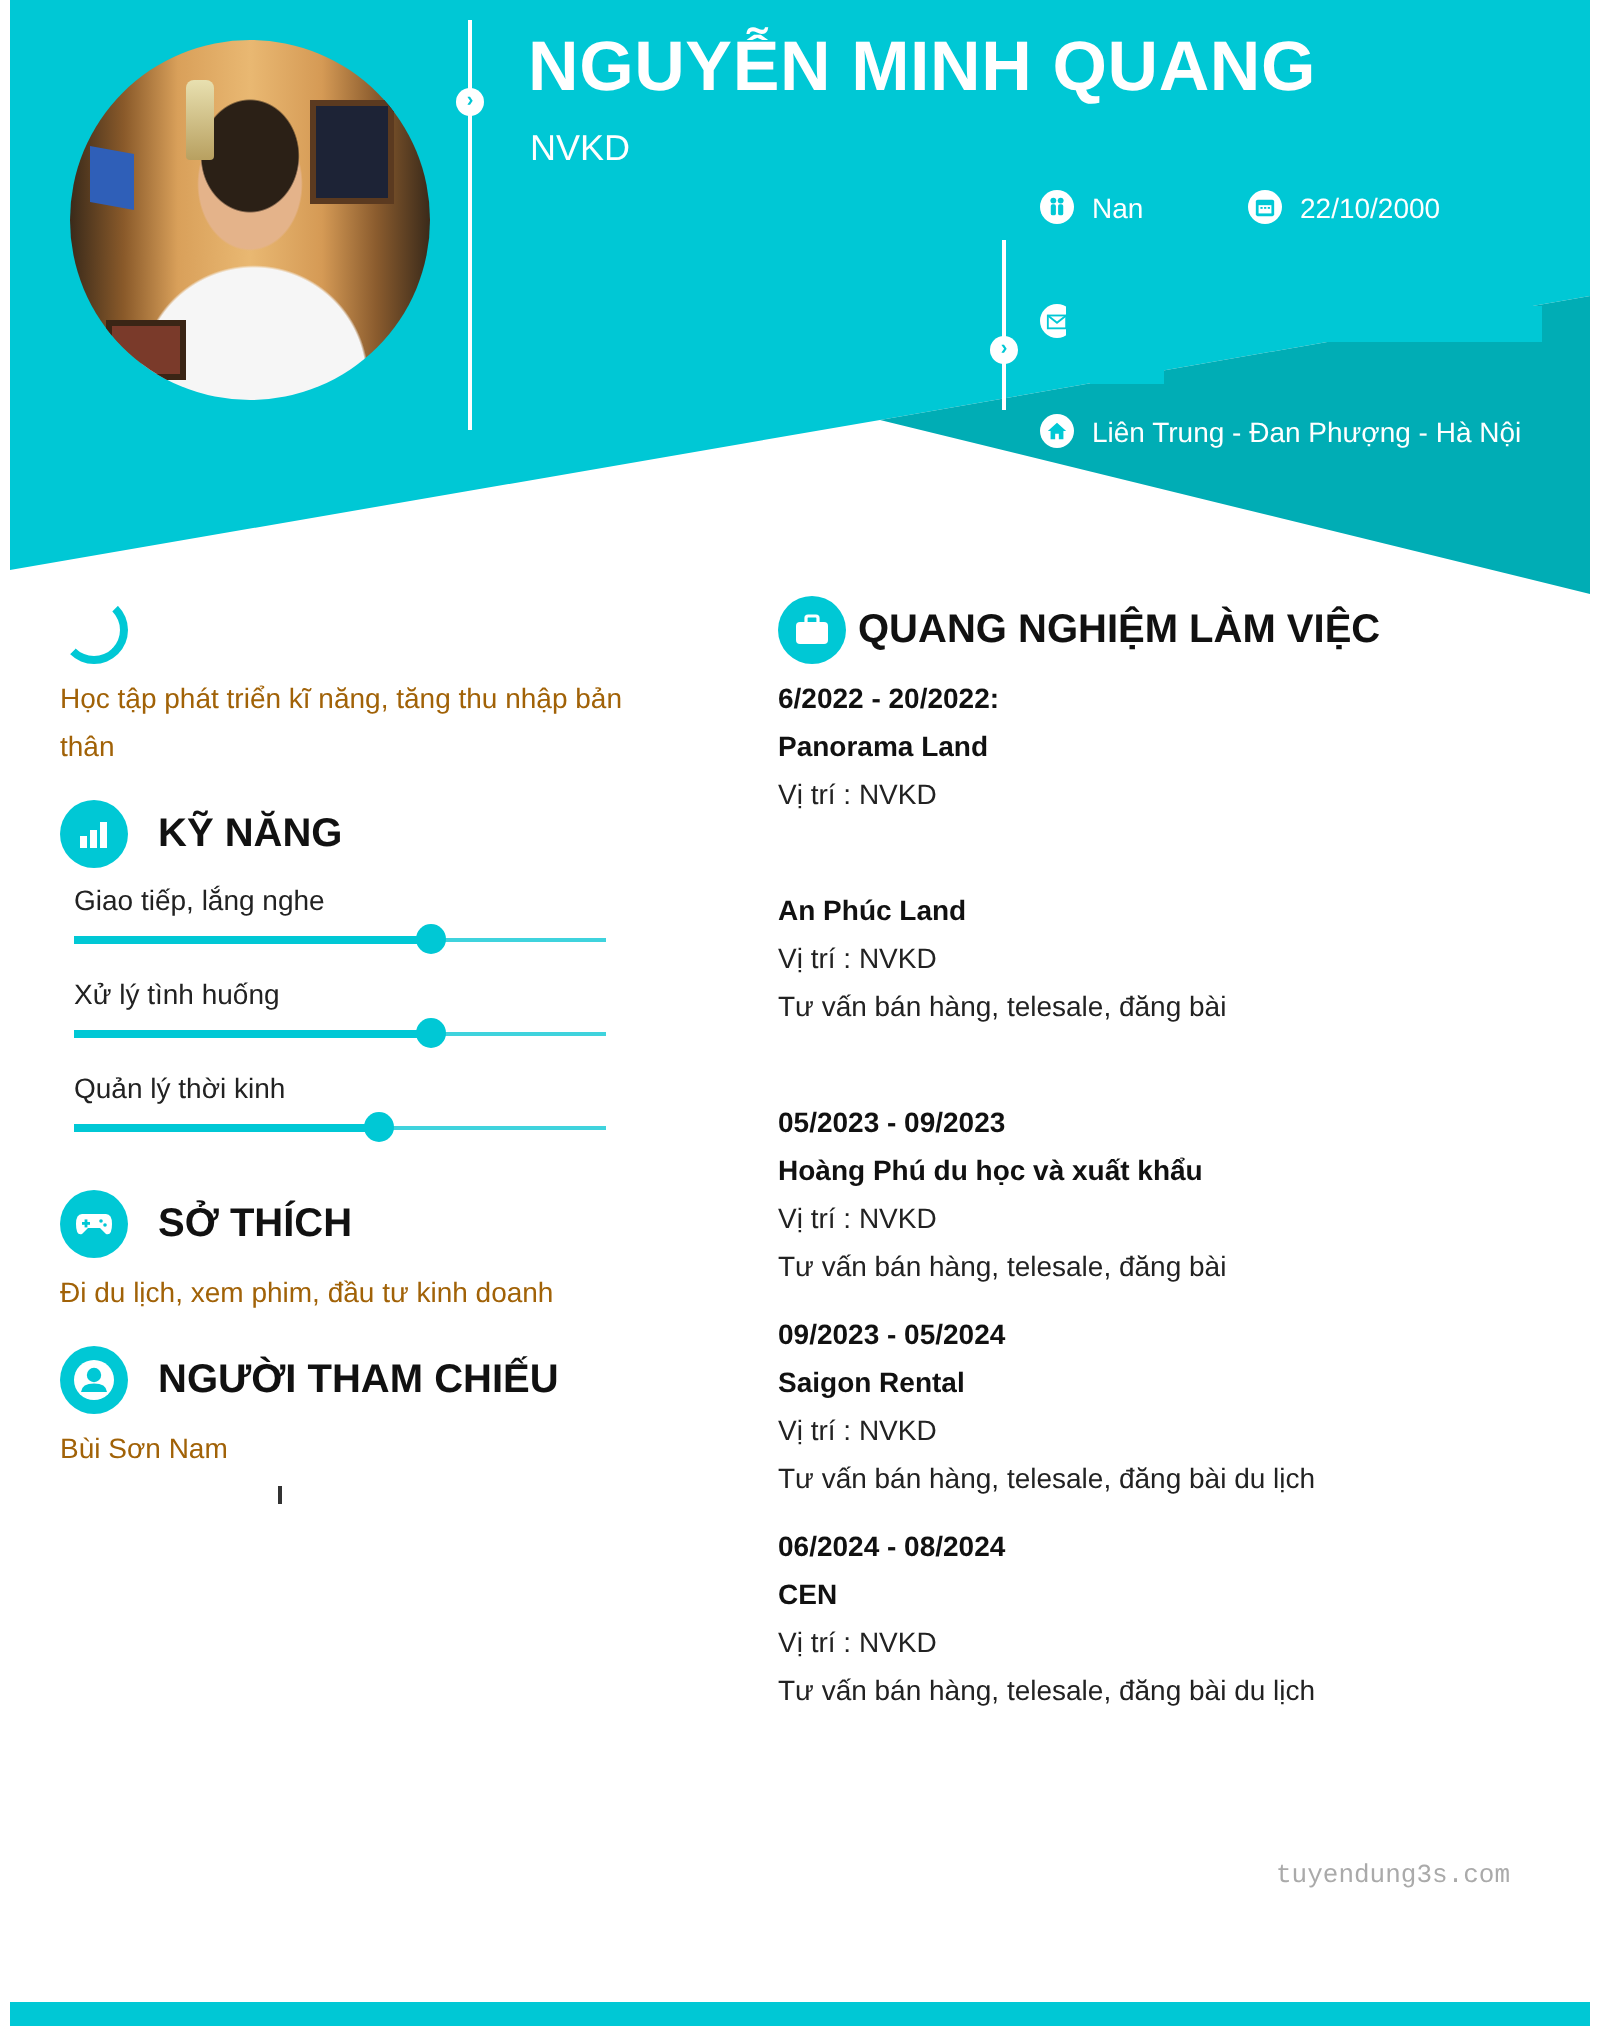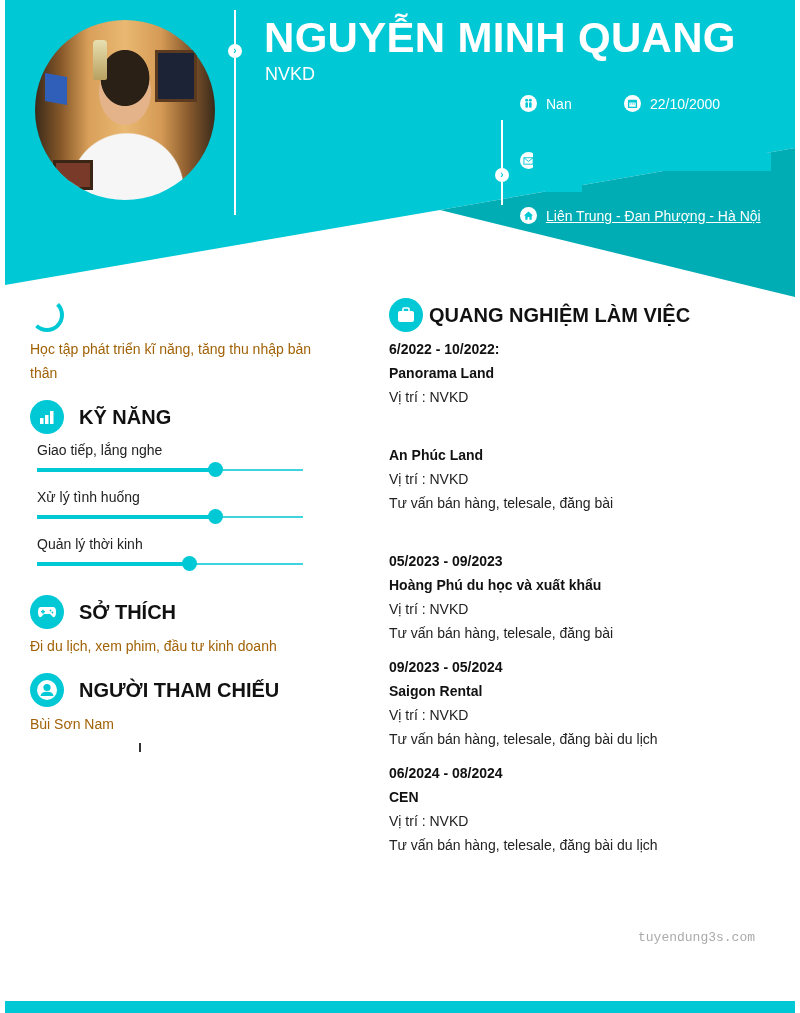--- a/index.html
+++ b/index.html
@@ -20,21 +20,21 @@
   .avatar .frame2 { position:absolute; left:18px; top:140px; width:40px; height:30px; background:#7a3a2a; border:3px solid #3a2515; }
   .avatar .flag { position:absolute; left:10px; top:55px; width:22px; height:28px; background:#2f5fb8; transform: skewY(10deg); }
   .avatar .trophy { position:absolute; left:58px; top:20px; width:14px; height:40px; background:linear-gradient(#e8e0b0,#b8a060); border-radius: 4px 4px 2px 2px; }
 
   .vline { position: absolute; width: 2px; background: #ffffff; }
   .vdot {
     position: absolute; width: 14px; height: 14px; border-radius: 50%; background: #fff;
     color: #00c8d5; font-size: 10px; font-weight: bold; line-height: 14px; text-align: center;
   }
 
-  .name { position: absolute; left: 264px; top: 14px; font-size: 42px; font-weight: bold; color: #fff; letter-spacing: 0.3px; text-align: center; }
+  .name { position: absolute; left: 264px; top: 14px; font-size: 35px; font-weight: bold; color: #fff; letter-spacing: 0.3px; text-align: center; }
   .title { position: absolute; left: 265px; top: 64px; font-size: 18px; color: #fff; }
 
   .info { position: absolute; display: flex; align-items: center; color: #fff; font-size: 14px; justify-content: center; }
   .info .ic {
     width: 17px; height: 17px; border-radius: 50%; background: #fff; margin-right: 9px;
     display: flex; align-items: center; justify-content: center; flex-shrink: 0;
   }
   .redact { position: absolute; background: #00c8d5; }
 
   .sec-icon {
@@ -111,21 +111,21 @@
         <polyline points="1,3 6,7 11,3" fill="none" stroke="#00c8d5" stroke-width="1"></polyline>
       </svg>
   </span>
   <span style="display:inline-block; width:222px;"></span>
   <span>i</span>
 </div>
 
 <div class="redact" style="left:533px; top:153px; width:238px; height:18px;"></div>
 <div class="redact" style="left:545px; top:170px; width:37px; height:22px;"></div>
 
-<div class="info" style="left:520px; top:207px;text-decoration:underline;">
+<div class="info" style="left:520px; top:207px;">
   <span class="ic">
     <svg width="11" height="11" viewBox="0 0 12 12">
         <polygon points="6,1.5 11,6 9.5,6 9.5,10.5 7,10.5 7,7.5 5,7.5 5,10.5 2.5,10.5 2.5,6 1,6" fill="#00c8d5"></polygon>
       </svg>
   </span>
   <span>Liên Trung - Đan Phượng - Hà Nội</span>
 </div>
 
 <div class="sec-head" style="left:30px; top:298px;">
   <div class="sec-icon" style="background:#fff; border:4px solid #00c8d5; border-top-color:#fff; border-left-color:#fff;"></div>
@@ -192,21 +192,21 @@
   <div class="sec-icon">
     <svg width="18" height="16" viewBox="0 0 18 16">
         <rect x="1" y="4" width="16" height="11" rx="2" fill="#fff"></rect>
         <rect x="6" y="1" width="6" height="4" rx="1" fill="none" stroke="#fff" stroke-width="1.6"></rect>
       </svg>
   </div>
   <span class="h">QUANG NGHIỆM LÀM VIỆC</span>
 </div>
 
 <div class="job" style="top:337px;">
-  <div class="b">6/2022 - 10/2022:</div>
+  <div class="b">6/2022 - 20/2022:</div>
   <div class="b">Panorama Land</div>
   <div>Vị trí : NVKD</div>
 </div>
 <div class="job" style="top:443px;">
   <div class="b">An Phúc Land</div>
   <div>Vị trí : NVKD</div>
   <div>Tư vấn bán hàng, telesale, đăng bài</div>
 </div>
 <div class="job" style="top:549px;">
   <div class="b">05/2023 - 09/2023</div>

